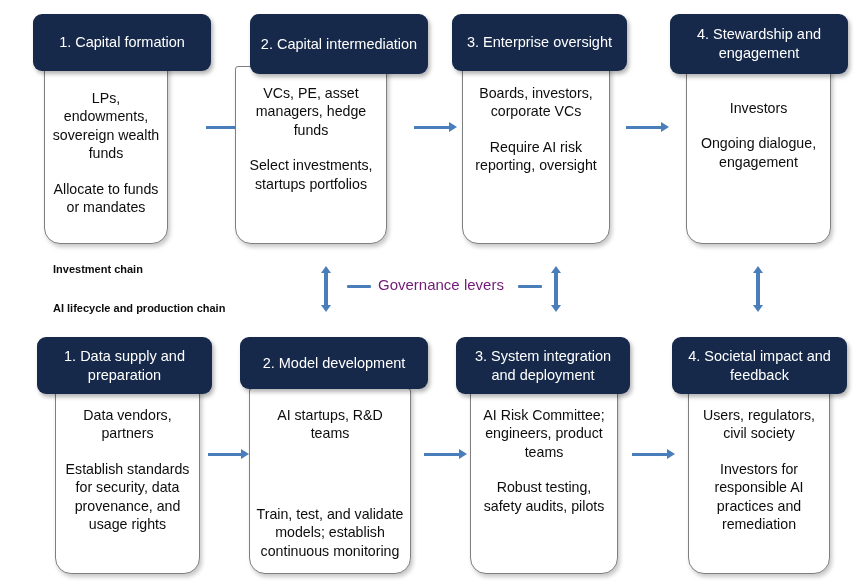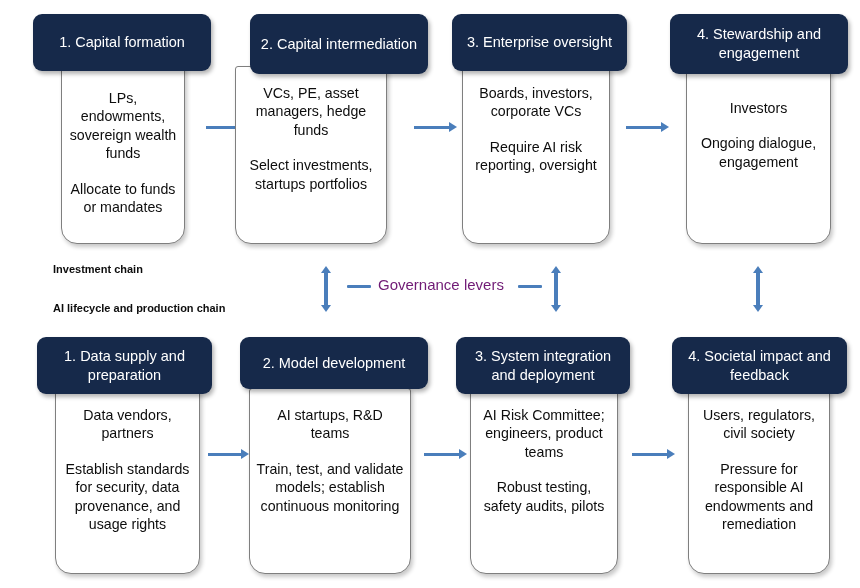--- a/index.html
+++ b/index.html
@@ -144,21 +144,21 @@
     border-right: 5.2px solid transparent;
     border-top: 7px solid #4a7ebb;
   }
 </style>
 </head>
 <body>
 
 <div class="stage">
 
   <div class="card">
-    <div class="card-body" style="left:61px; top:64px; width:124px; height:180px; padding-top:24px;">
+    <div class="card-body" style="left:44px; top:64px; width:124px; height:180px; padding-top:24px;">
       <div class="para">LPs, endowments, sovereign wealth funds</div>
       <div class="para">Allocate to funds or mandates</div>
     </div>
     <div class="card-header" style="left:33px; top:14px; width:178px; height:57px;">1.  Capital formation</div>
   </div>
 
   <div class="card">
     <div class="card-body" style="left:235px; top:66px; width:152px; height:178px; padding-top:17px;">
       <div class="para">VCs, PE, asset managers, hedge funds</div>
       <div class="para">Select investments, startups portfolios</div>
@@ -223,39 +223,39 @@
 
   <div class="card">
     <div class="card-body" style="left:55px; top:388px; width:145px; height:186px; padding-top:17px;">
       <div class="para">Data vendors, partners</div>
       <div class="para">Establish standards for security, data provenance, and usage rights</div>
     </div>
     <div class="card-header" style="left:37px; top:337px; width:175px; height:57px;">1. Data supply and preparation</div>
   </div>
 
   <div class="card">
-    <div class="card-body" style="left:249px; top:388px; width:162px; height:186px; padding-top:17px;">
+    <div class="card-body" style="left:249px; top:388px; width:162px; height:186px; padding-top:17px;gap:45px;">
       <div class="para">AI startups, R&amp;D teams</div>
       <div class="para">Train, test, and validate models; establish continuous monitoring</div>
     </div>
     <div class="card-header" style="left:240px; top:337px; width:188px; height:52px;">2. Model development</div>
   </div>
 
   <div class="card">
     <div class="card-body" style="left:470px; top:388px; width:148px; height:186px; padding-top:17px;">
       <div class="para">AI Risk Committee; engineers, product teams</div>
       <div class="para">Robust testing, safety audits, pilots</div>
     </div>
     <div class="card-header" style="left:456px; top:337px; width:174px; height:57px;">3. System integration and deployment</div>
   </div>
 
   <div class="card">
     <div class="card-body" style="left:688px; top:388px; width:142px; height:186px; padding-top:17px;">
       <div class="para">Users, regulators, civil society</div>
-      <div class="para">Pressure for responsible AI endowments and remediation</div>
+      <div class="para">Investors for responsible AI practices and remediation</div>
     </div>
     <div class="card-header" style="left:672px; top:337px; width:175px; height:57px;">4. Societal impact and feedback</div>
   </div>
 
   <div class="h-arrow" style="left:208px; top:448px; width:42px;">
     <div class="shaft" style="width:34px;"></div>
     <div class="head" style="left:33px;"></div>
   </div>
   <div class="h-arrow" style="left:424px; top:448px; width:44px;">
     <div class="shaft" style="width:36px;"></div>

